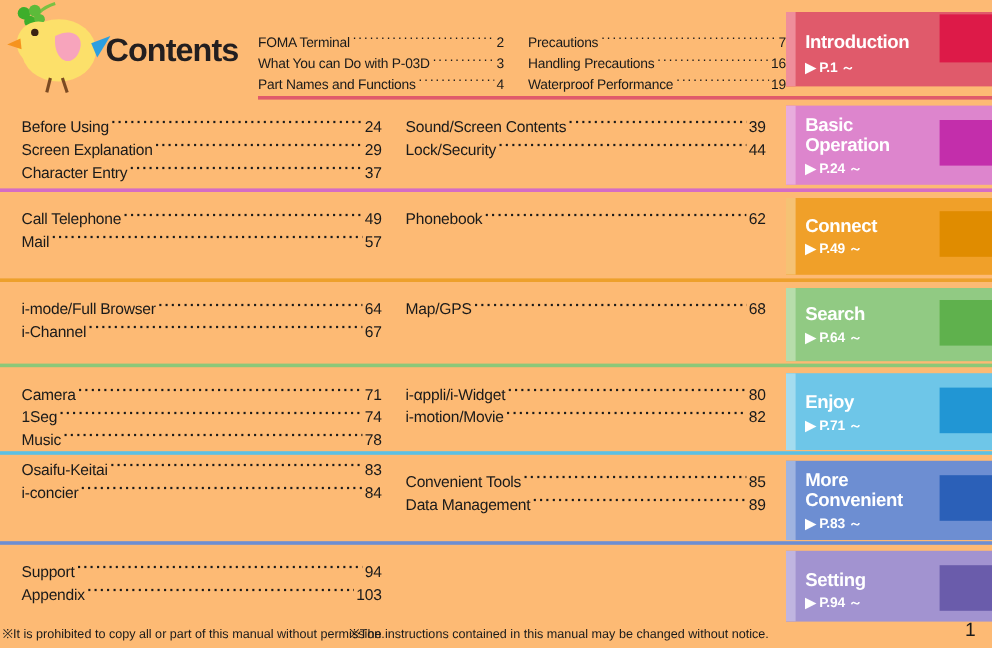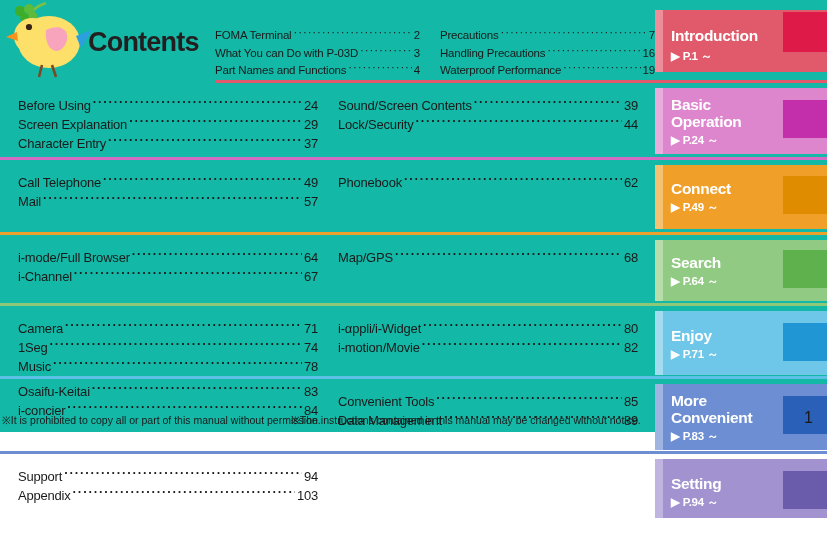--- a/index.html
+++ b/index.html
@@ -4,22 +4,22 @@
 <style>
   * { box-sizing: border-box; margin: 0; padding: 0; }
   html, body {
     width: 827px; height: 540px;
     background: #ffffff;
     font-family: "Liberation Sans", sans-serif;
     overflow: hidden;
   }
   #page {
     position: relative;
-    width: 827px; height: 432px;
-    background: #14b8a6;
+    width: 827px; height: 540px;
+    background: #fdba74;
   }
 
   
   .band { position: absolute; left: 0; width: 827px; }
   .band-rule {
     position: absolute; left: 0; width: 827px; height: 3px;
   }
   .toc-cols {
     position: absolute; left: 0; top: 0;
     width: 660px; height: 100%;

